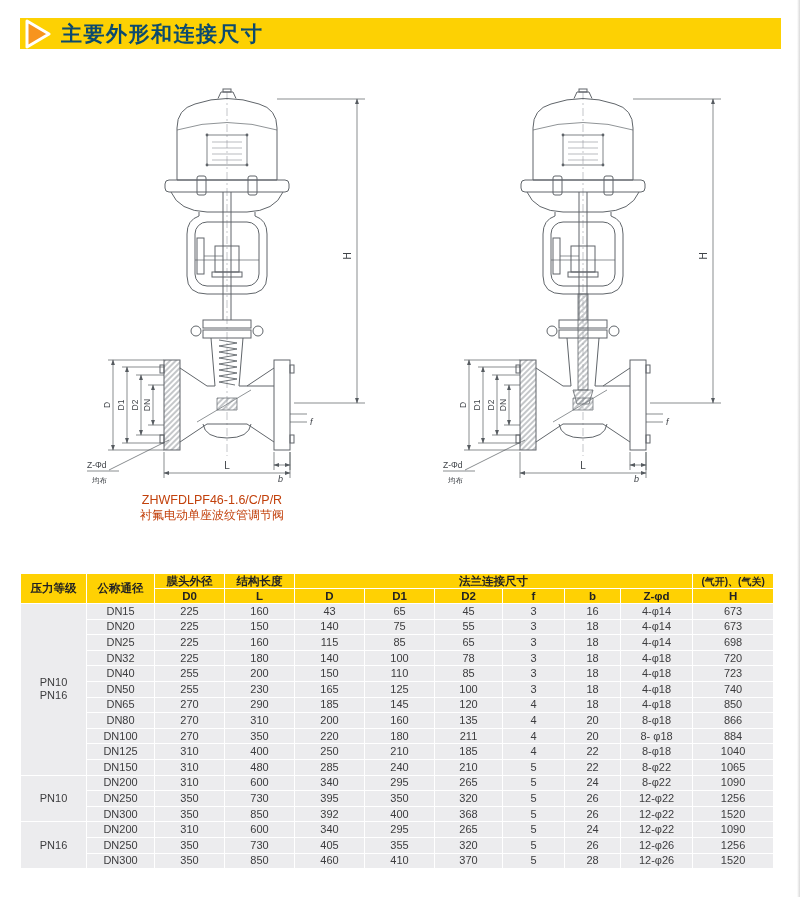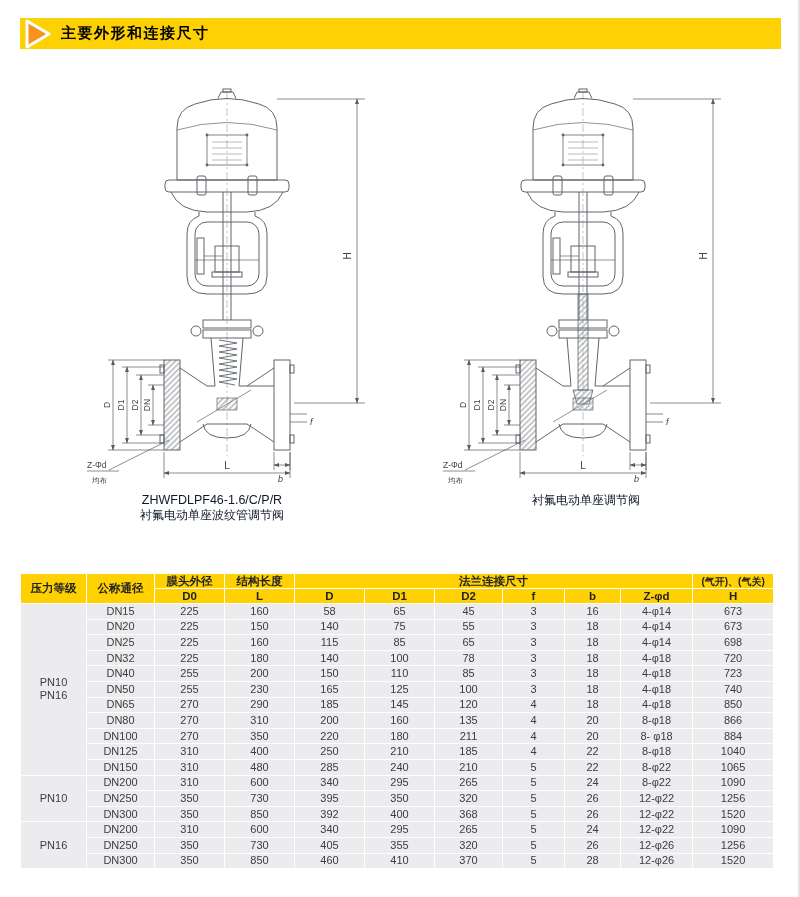--- a/index.html
+++ b/index.html
@@ -11,29 +11,29 @@
     position:absolute; right:0; top:0; width:3px; height:100%;
     background:linear-gradient(to right,#ffffff,#d9d9d9);
   }
   
   .title-bar {
     position:absolute; left:20px; top:18px; width:761px; height:31px;
     background:#fdd103; display:flex; align-items:center;
   }
   .title-arrow { margin-left:5px; flex:0 0 auto; display:block; }
   .title-text {
-    font-size:15px; font-weight:bold; color:#000000; margin-left:9px;
+    font-size:21px; font-weight:bold; color:#0c4a6e; margin-left:9px;
     letter-spacing:1.5px; white-space:nowrap;
   }
   
   .valve { position:absolute; top:88px; width:290px; height:400px; }
   #valve-left  { left:85px; }
   #valve-right { left:441px; }
   .caption {
-    position:absolute; top:493px; width:300px; text-align:center; color:#0f172a;
+    position:absolute; top:493px; width:300px; text-align:center; color:#c2410c;
   }
   #caption-left  { left:62px; }
   #caption-right { left:436px; }
   .caption .model { font-size:12.5px; line-height:15px; }
   .caption .name  { font-size:12px;  line-height:15px; }
   
   table.spec {
     position:absolute; left:20px; top:573px; width:753px;
     border-collapse:collapse; table-layout:fixed;
   }
@@ -284,21 +284,20 @@
    <text x="2" y="380" font-size="8.5">Z-Φd</text>
    <text x="7" y="395" font-size="7.5">均布</text>
  </g>
 </svg></div>
 
 <div class="caption" id="caption-left">
   <div class="model">ZHWFDLPF46-1.6/C/P/R</div>
   <div class="name">衬氟电动单座波纹管调节阀</div>
 </div>
 <div class="caption" id="caption-right">
-  <div class="name">衬氟电动单座调节阀</div>
 </div>
 
 <table class="spec">
   <colgroup>
     <col style="width:66px">
       <col style="width:68px">
       <col style="width:70px">
       <col style="width:70px">
     <col style="width:70px">
       <col style="width:70px">
@@ -331,21 +330,21 @@
   </thead>
   <tbody>
       <tr>
         <td rowspan="11" class="group-cell">
           <div>PN10</div>
           <div>PN16</div>
         </td>
         <td>DN15</td>
         <td>225</td>
         <td>160</td>
-        <td>58</td>
+        <td>43</td>
         <td>65</td>
         <td>45</td>
         <td>3</td>
         <td>16</td>
         <td>4-φ14</td>
         <td>673</td>
       </tr>
       <tr>
         <td>DN20</td>
         <td>225</td>

